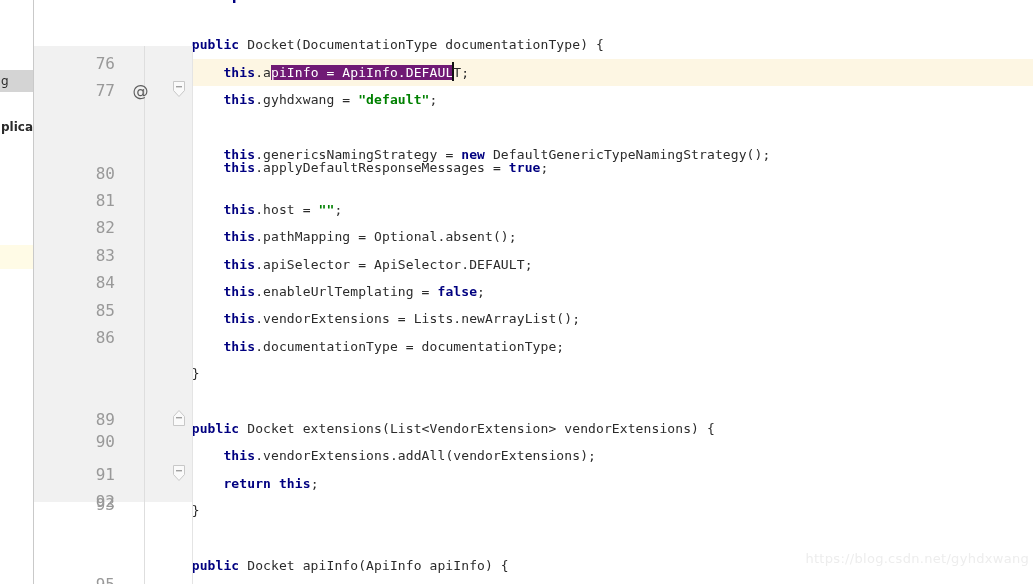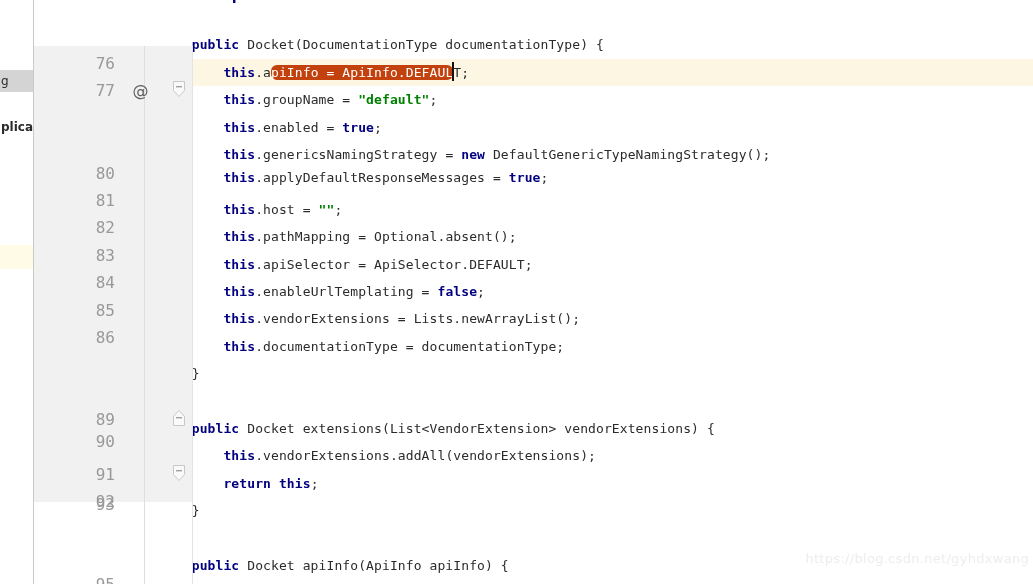--- a/index.html
+++ b/index.html
@@ -182,21 +182,21 @@
     top: 58px;
     width: 127px;
     height: 27px;
     background: #f3ecd8;
     z-index: 1;
   }
 
   .kw   { color: #000080; font-weight: bold; }
   .str  { color: #008000; font-weight: bold; }
   .pln  { color: #2b2b2b; }
-  .sel  { background: #c2410c; color: #ffffff; border-radius: 6px; }
+  .sel  { background: #701a75; color: #ffffff; }
   .caret {
     display: inline-block;
     width: 0;
     border-left: 2px solid #111111;
     height: 19px;
     vertical-align: -4px;
     margin-left: -1px;
     margin-right: -1px;
   }
 
@@ -313,24 +313,23 @@
       </div>
       <div class="gutter-line" style="top: 579.4px;">
         <div class="linenum">97</div>
       </div>
     </div>
 
   <div id="code-area">
       <div class="code-line" style="top: 4px;"></div>
       <div class="code-line" style="top: 31.4px;"><span class="pln">    </span><span class="kw">public</span><span class="pln"> Docket(DocumentationType documentationType) {</span></div>
       <div class="code-line hl" style="top: 58.8px;"><span class="pln">        </span><span class="kw">this</span><span class="pln">.a</span><span class="sel">piInfo = ApiInfo.DEFAUL</span><span class="caret"></span><span class="pln">T;</span></div>
-      <div class="code-line" style="top: 86.2px;"><span class="pln">        </span><span class="kw">this</span><span class="pln">.groupName = </span><span class="str">"default"</span><span class="pln">;</span></div>
-      <div class="code-line" style="top: 113.6px;"><span class="pln">        </span><span class="kw">this</span><span class="pln">.enabled = </span><span class="kw">true</span><span class="pln">;</span></div>
+      <div class="code-line" style="top: 86.2px;"><span class="pln">        </span><span class="kw">this</span><span class="pln">.gyhdxwang = </span><span class="str">"default"</span><span class="pln">;</span></div>
       <div class="code-line" style="top: 141px;"><span class="pln">        </span><span class="kw">this</span><span class="pln">.genericsNamingStrategy = </span><span class="kw">new</span><span class="pln"> DefaultGenericTypeNamingStrategy();</span></div>
-      <div class="code-line" style="top: 164px;"><span class="pln">        </span><span class="kw">this</span><span class="pln">.applyDefaultResponseMessages = </span><span class="kw">true</span><span class="pln">;</span></div>
+      <div class="code-line" style="top: 154px;"><span class="pln">        </span><span class="kw">this</span><span class="pln">.applyDefaultResponseMessages = </span><span class="kw">true</span><span class="pln">;</span></div>
       <div class="code-line" style="top: 195.8px;"><span class="pln">        </span><span class="kw">this</span><span class="pln">.host = </span><span class="str">""</span><span class="pln">;</span></div>
       <div class="code-line" style="top: 223.2px;"><span class="pln">        </span><span class="kw">this</span><span class="pln">.pathMapping = Optional.absent();</span></div>
       <div class="code-line" style="top: 250.6px;"><span class="pln">        </span><span class="kw">this</span><span class="pln">.apiSelector = ApiSelector.DEFAULT;</span></div>
       <div class="code-line" style="top: 278px;"><span class="pln">        </span><span class="kw">this</span><span class="pln">.enableUrlTemplating = </span><span class="kw">false</span><span class="pln">;</span></div>
       <div class="code-line" style="top: 305.4px;"><span class="pln">        </span><span class="kw">this</span><span class="pln">.vendorExtensions = Lists.newArrayList();</span></div>
       <div class="code-line" style="top: 332.8px;"><span class="pln">        </span><span class="kw">this</span><span class="pln">.documentationType = documentationType;</span></div>
       <div class="code-line" style="top: 360.2px;"><span class="pln">    }</span></div>
       <div class="code-line" style="top: 387.6px;"></div>
       <div class="code-line" style="top: 415px;"><span class="pln">    </span><span class="kw">public</span><span class="pln"> Docket extensions(List&lt;VendorExtension&gt; vendorExtensions) {</span></div>
       <div class="code-line" style="top: 442.4px;"><span class="pln">        </span><span class="kw">this</span><span class="pln">.vendorExtensions.addAll(vendorExtensions);</span></div>

